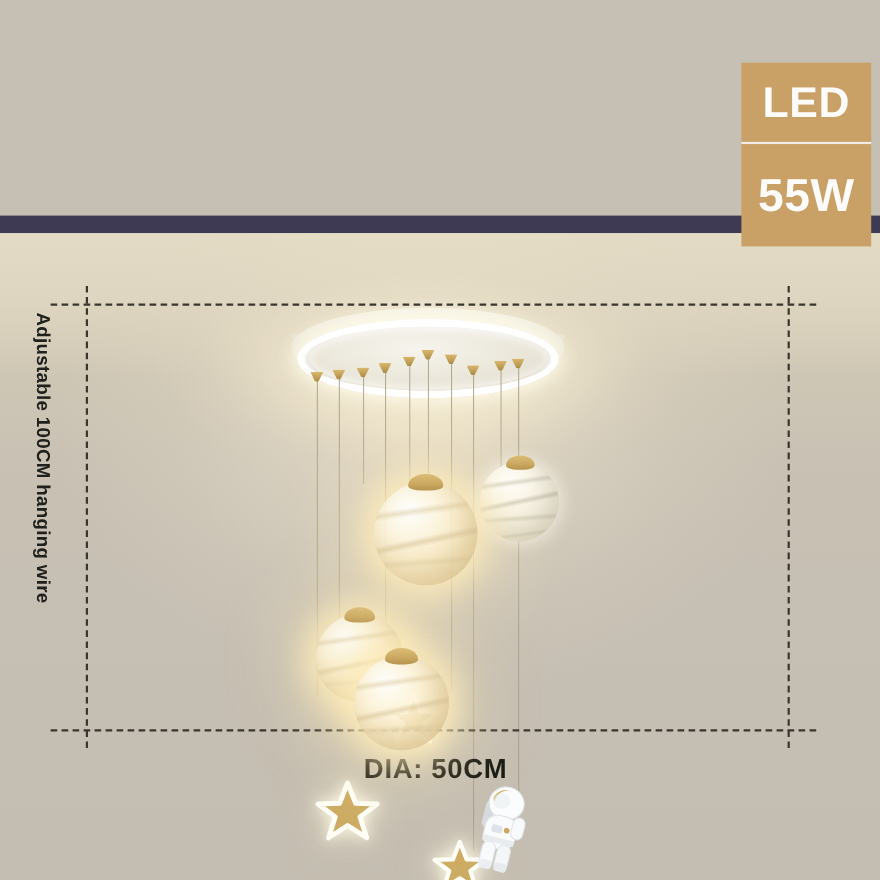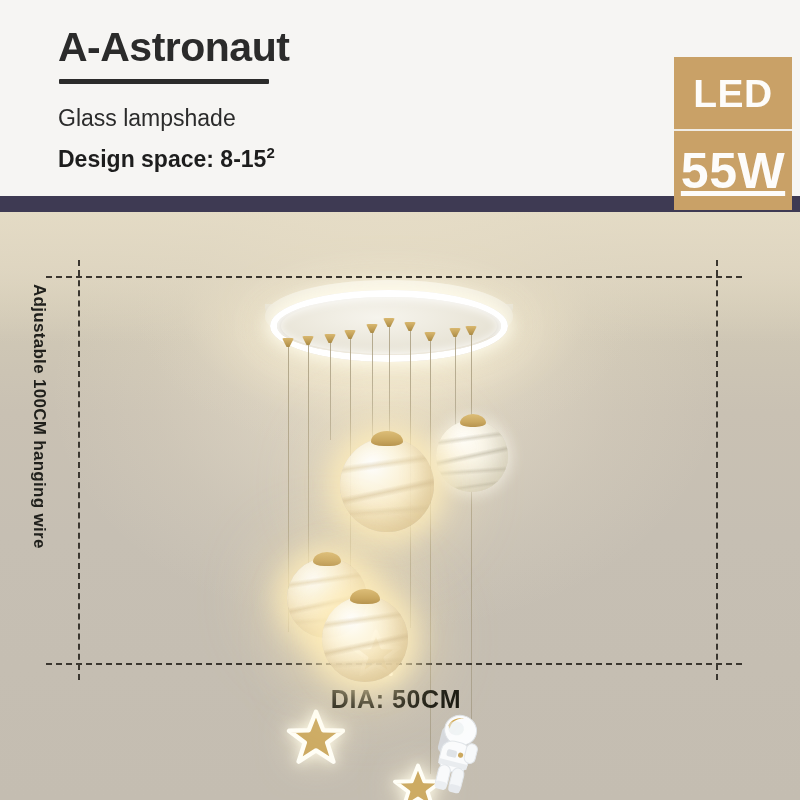--- a/index.html
+++ b/index.html
@@ -98,21 +98,21 @@
     color: #fdfcfa;
     display: flex;
     align-items: center;
     justify-content: center;
     font-weight: 700;
     letter-spacing: 0.5px;
     line-height: 1;
   }
   .badge-led { height: 72px; font-size: 39px; }
   .badge-sep { height: 2px; background: #f0ece5; width: 118px; }
-  .badge-w  { height: 79px; font-size: 50px; text-decoration: underline; }
+  .badge-w  { height: 93px; font-size: 42px; }
 
   
   .scene {
     position: absolute;
     left: 0;
     top: 212px;
     width: 800px;
     height: 588px;
     overflow: hidden;
     background: #c6bfb3;
@@ -304,26 +304,20 @@
 
   
   .astronaut { position: absolute; z-index: 5; }
   .astronaut svg { display: block; }
 </style>
 </head>
 <body>
 
 <div id="page">
 
-  <div class="header">
-    <div class="title">A-Astronaut</div>
-    <div class="title-rule"></div>
-    <div class="subtitle">Glass lampshade</div>
-    <div class="spaceline"><span>Design space: 8-15</span><sup>2</sup></div>
-  </div>
 
   <div class="navy-band"></div>
 
   <div class="badge-stack">
     <div class="badge badge-led">LED</div>
     <div class="badge-sep"></div>
     <div class="badge badge-w">55W</div>
   </div>
 
   <div class="scene">

